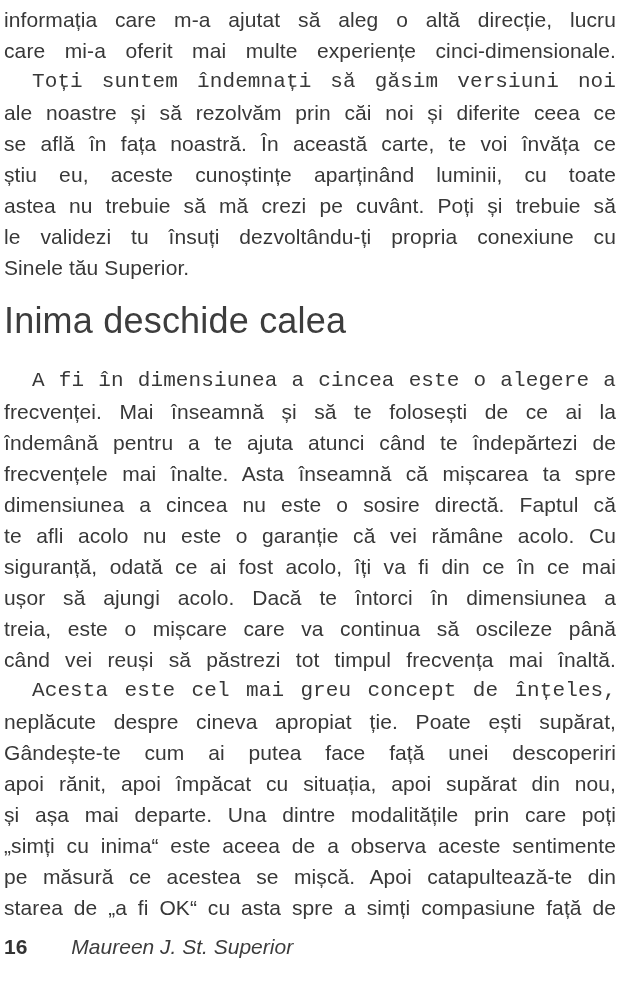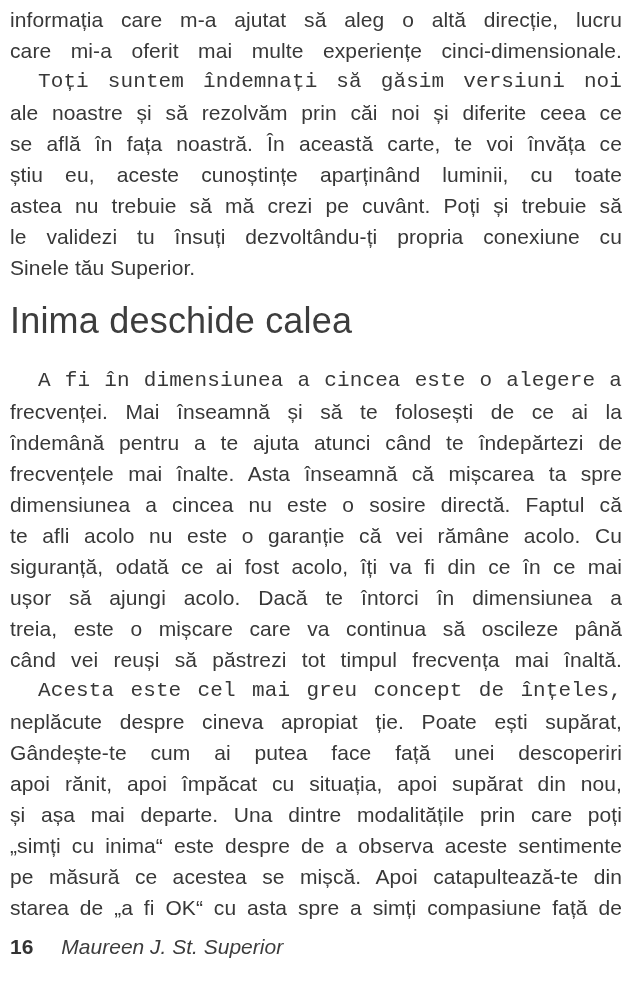--- a/index.html
+++ b/index.html
@@ -10,21 +10,21 @@
     width: 638px;
     height: 1000px;
     background: #ffffff;
     overflow: hidden;
     font-family: "Liberation Sans", sans-serif;
   }
   .page {
     box-sizing: border-box;
     width: 574px;
     height: 1000px;
-    padding: 4px 12px 0 10px;
+    padding: 4px 12px 0 4px;
     background: #ffffff;
     color: #3a3a3a;
     position: relative;
   }
   .text-block {
     width: 612px;
   }
   .para {
     margin: 0;
     padding: 0;
@@ -59,21 +59,21 @@
   .page-footer {
     display: flex;
     align-items: baseline;
     margin-top: 9px;
     font-size: 21px;
     line-height: 30px;
     color: #333333;
   }
   .pagenum {
     font-weight: 700;
-    margin-right: 28px;
+    margin-right: 44px;
   }
   .author {
     font-style: italic;
     color: #3c3c3c;
   }
 </style>
 </head>
 <body>
 
 <div class="page">
@@ -104,21 +104,21 @@
         <div class="line">ușor să ajungi acolo. Dacă te întorci în dimensiunea a</div>
         <div class="line">treia, este o mișcare care va continua să oscileze până</div>
         <div class="line">când vei reuși să păstrezi tot timpul frecvența mai înaltă.</div>
       </div>
       <div class="para">
         <div class="line first">Acesta este cel mai greu concept de înțeles, probabil.</div>
         <div class="line">neplăcute despre cineva apropiat ție. Poate ești supărat,</div>
         <div class="line">Gândește-te cum ai putea face față unei descoperiri</div>
         <div class="line">apoi rănit, apoi împăcat cu situația, apoi supărat din nou,</div>
         <div class="line">și așa mai departe. Una dintre modalitățile prin care poți</div>
-        <div class="line">„simți cu inima“ este despre de a observa aceste sentimente</div>
+        <div class="line">„simți cu inima“ este aceea de a observa aceste sentimente</div>
         <div class="line">pe măsură ce acestea se mișcă. Apoi catapultează-te din</div>
         <div class="line">starea de „a fi OK“ cu asta spre a simți compasiune față de</div>
       </div>
     </main>
 
   <footer class="page-footer">
     <span class="pagenum">16</span>
     <span class="author">Maureen J. St. Superior</span>
   </footer>
 

